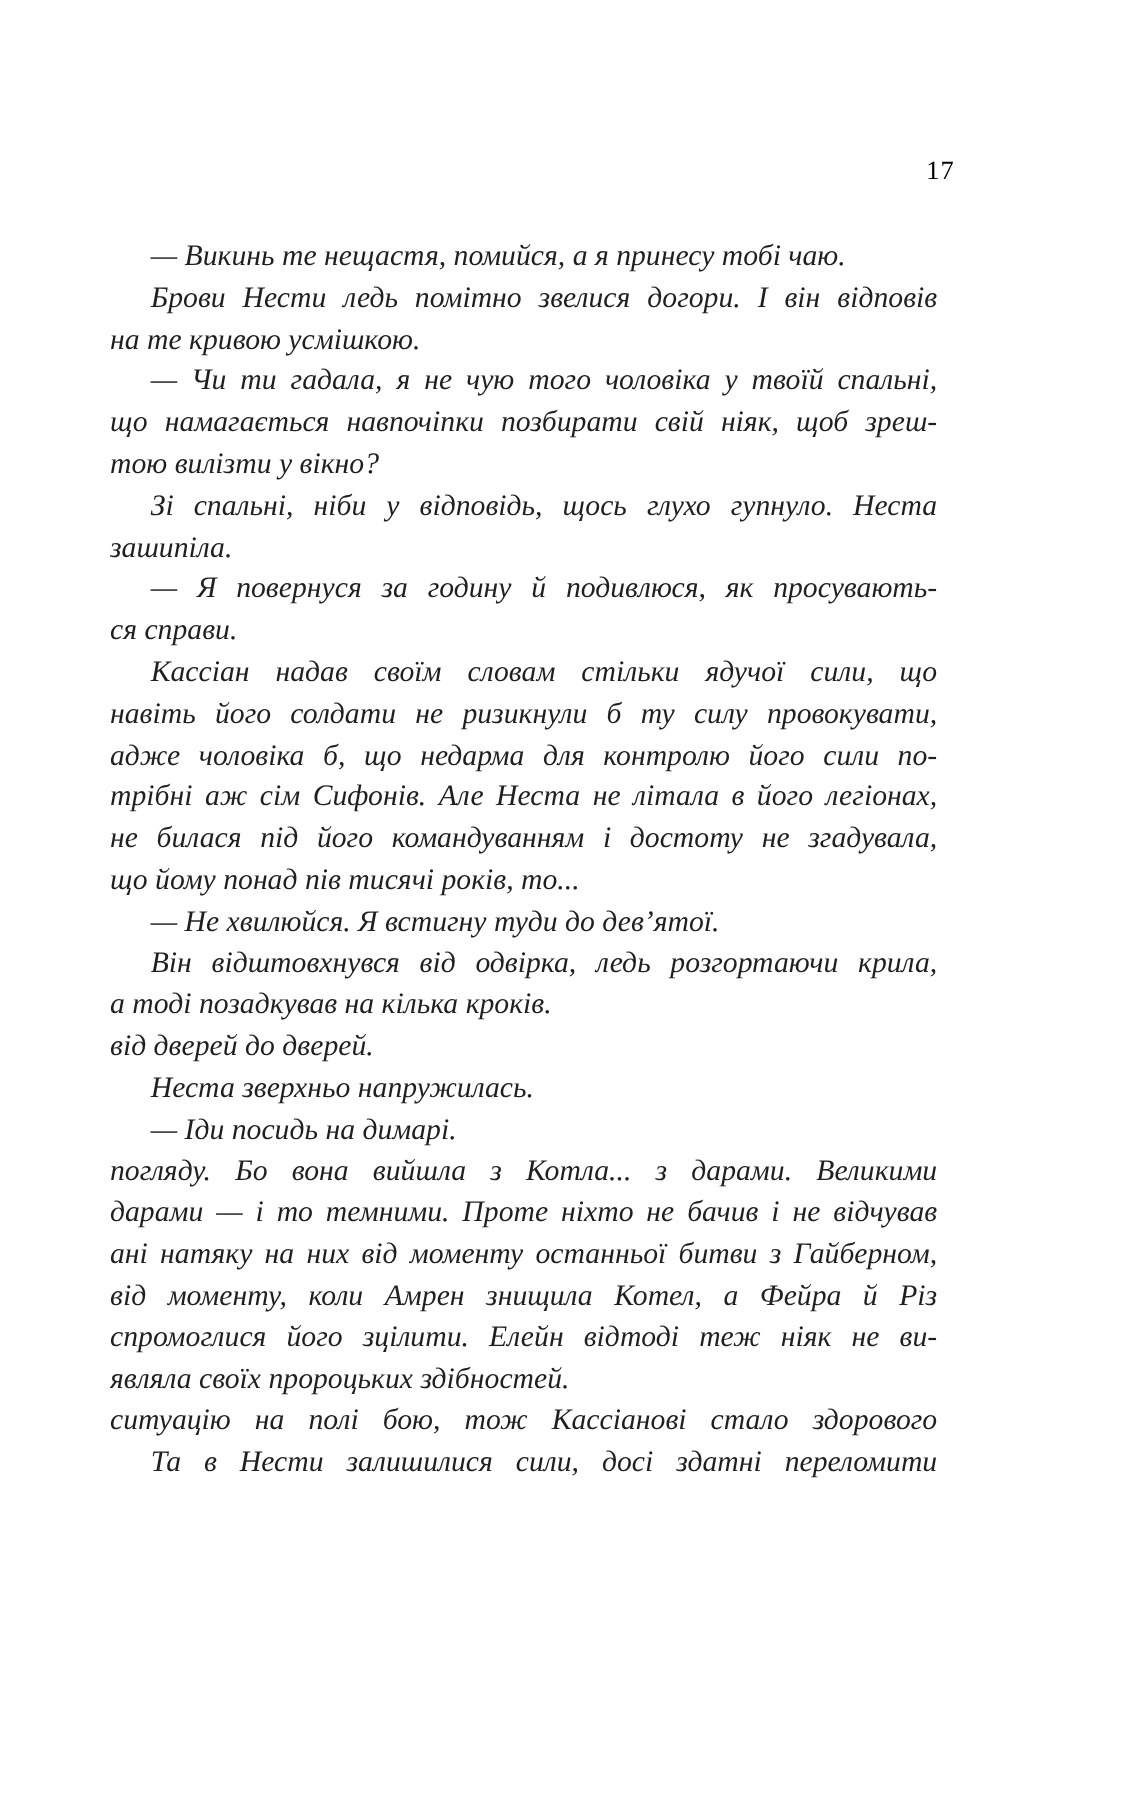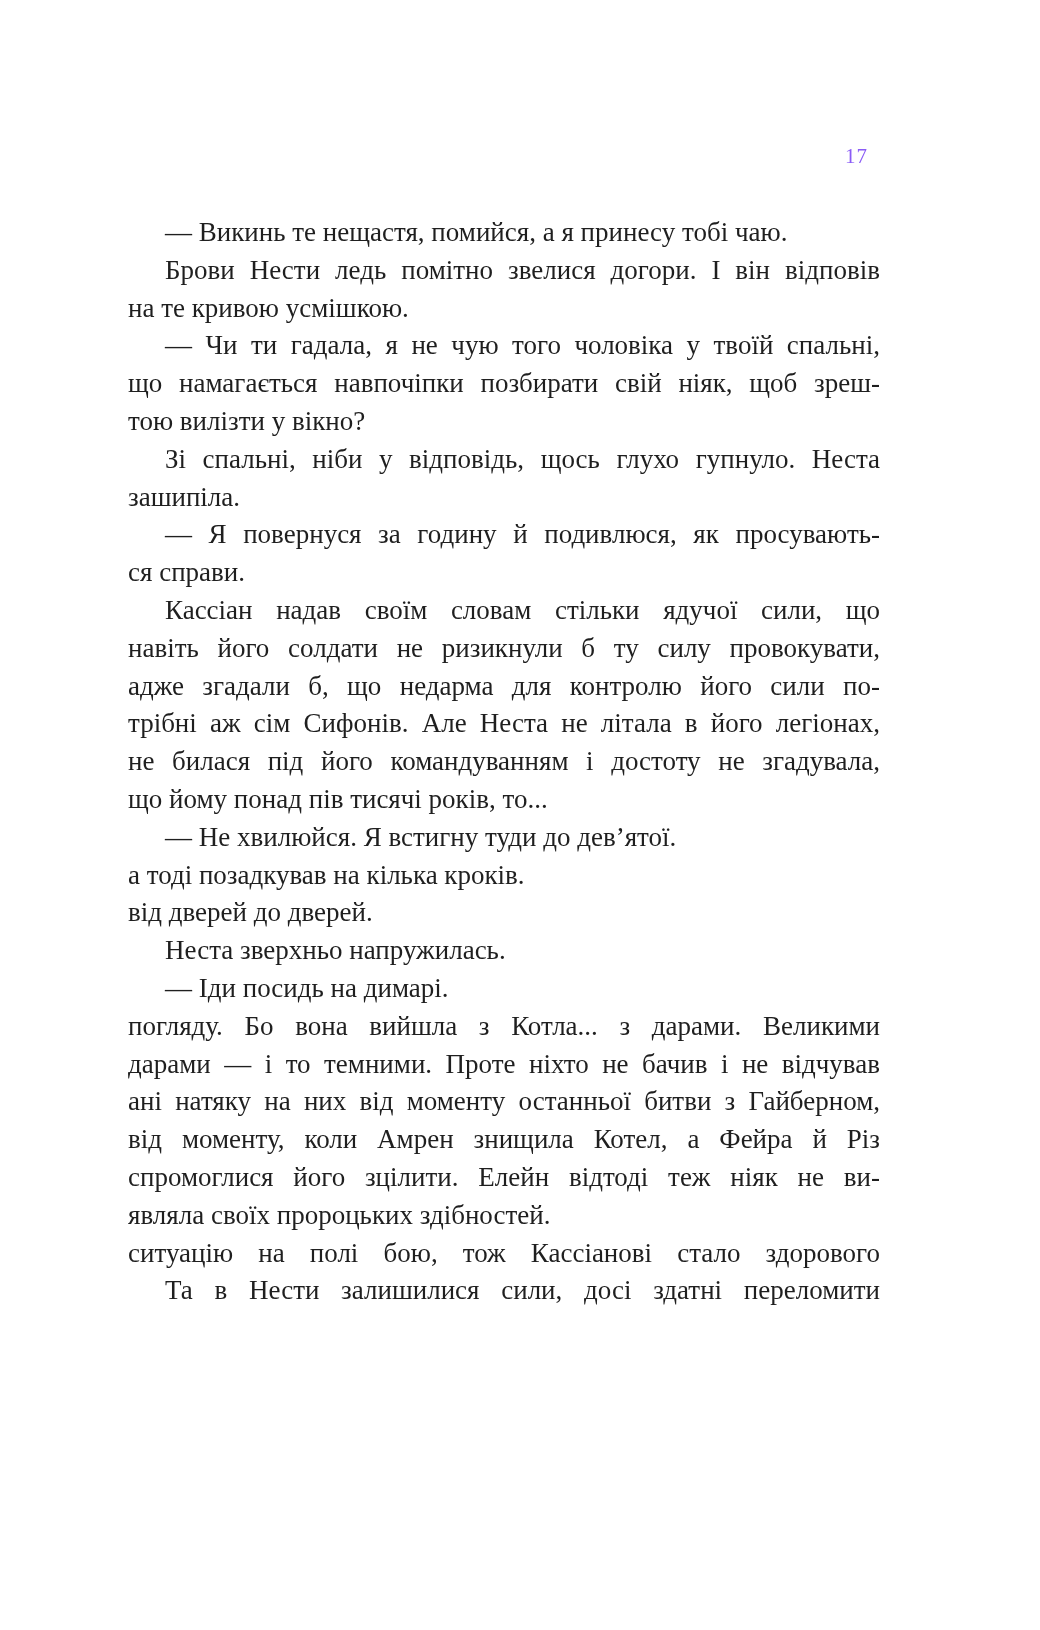--- a/index.html
+++ b/index.html
@@ -15,33 +15,34 @@
     overflow: hidden;
     font-family: "Liberation Serif", "DejaVu Serif", serif;
     color: #1f1f1f;
   }
   .page-number {
     position: absolute;
     top: 142px;
     left: 116px;
     width: 752px;
     text-align: right;
-    font-size: 21px;
+    font-size: 24px;
     line-height: 28px;
     letter-spacing: 1px;
-    color: #8b5cf6;
+    color: #000000;
   }
   .text-block {
     position: absolute;
     top: 214px;
-    left: 128px;
+    left: 100px;
     width: 752px;
     font-size: 27px;
     line-height: 37.8px;
     color: #1f1f1f;
+    font-style: italic;
   }
   .line {
     text-align: justify;
     text-align-last: justify;
     white-space: normal;
     overflow: hidden;
     height: 37.8px;
   }
   .line.para-last {
     text-align-last: left;
@@ -61,25 +62,26 @@
       <div class="line para-last">на те кривою усмішкою.</div>
       <div class="line para-first">— Чи ти гадала, я не чую того чоловіка у твоїй спальні,</div>
       <div class="line">що намагається навпочіпки позбирати свій ніяк, щоб зреш-</div>
       <div class="line para-last">тою вилізти у вікно?</div>
       <div class="line para-first">Зі спальні, ніби у відповідь, щось глухо гупнуло. Неста</div>
       <div class="line para-last">зашипіла.</div>
       <div class="line para-first">— Я повернуся за годину й подивлюся, як просувають-</div>
       <div class="line para-last">ся справи.</div>
       <div class="line para-first">Кассіан надав своїм словам стільки ядучої сили, що</div>
       <div class="line">навіть його солдати не ризикнули б ту силу провокувати,</div>
-      <div class="line">адже згадали б, що недарма для контролю його сили по-</div>
+      <div class="line">адже чоловіка б, що недарма для контролю його сили по-</div>
       <div class="line">трібні аж сім Сифонів. Але Неста не літала в його легіонах,</div>
       <div class="line">не билася під його командуванням і достоту не згадувала,</div>
       <div class="line para-last">що йому понад пів тисячі років, то...</div>
       <div class="line para-first para-last">— Не хвилюйся. Я встигну туди до дев’ятої.</div>
+      <div class="line para-first">Він відштовхнувся від одвірка, ледь розгортаючи крила,</div>
       <div class="line para-last">а тоді позадкував на кілька кроків.</div>
       <div class="line para-last">від дверей до дверей.</div>
       <div class="line para-first para-last">Неста зверхньо напружилась.</div>
       <div class="line para-first para-last">— Іди посидь на димарі.</div>
       <div class="line">погляду. Бо вона вийшла з Котла... з дарами. Великими</div>
       <div class="line">дарами — і то темними. Проте ніхто не бачив і не відчував</div>
       <div class="line">ані натяку на них від моменту останньої битви з Гайберном,</div>
       <div class="line">від моменту, коли Амрен знищила Котел, а Фейра й Різ</div>
       <div class="line">спромоглися його зцілити. Елейн відтоді теж ніяк не ви-</div>
       <div class="line para-last">являла своїх пророцьких здібностей.</div>

